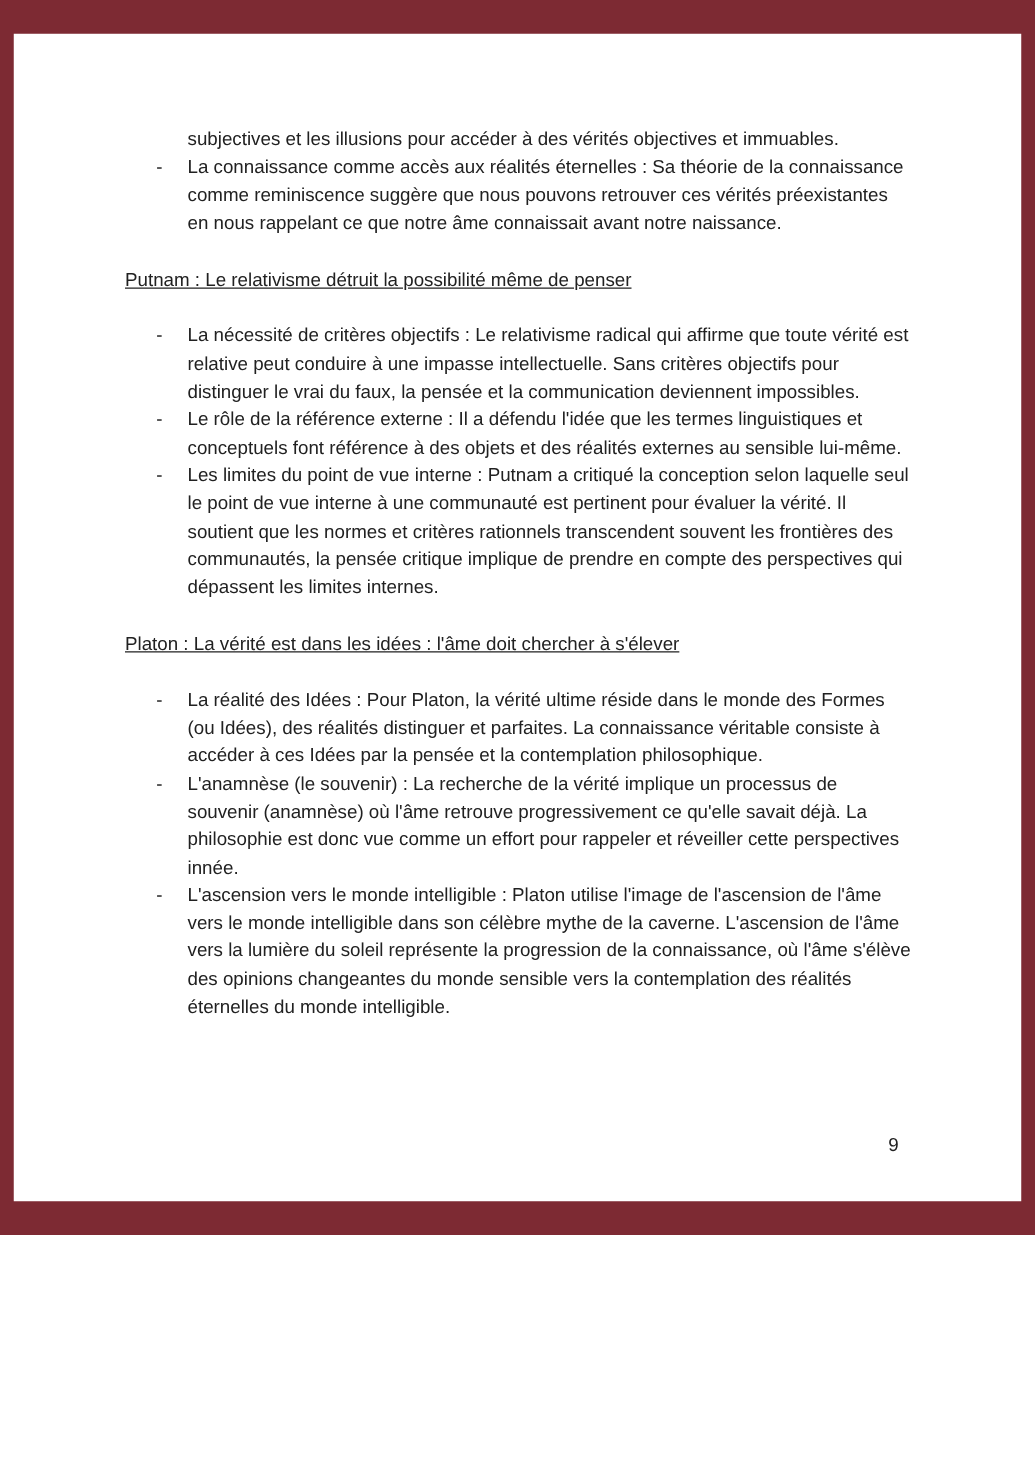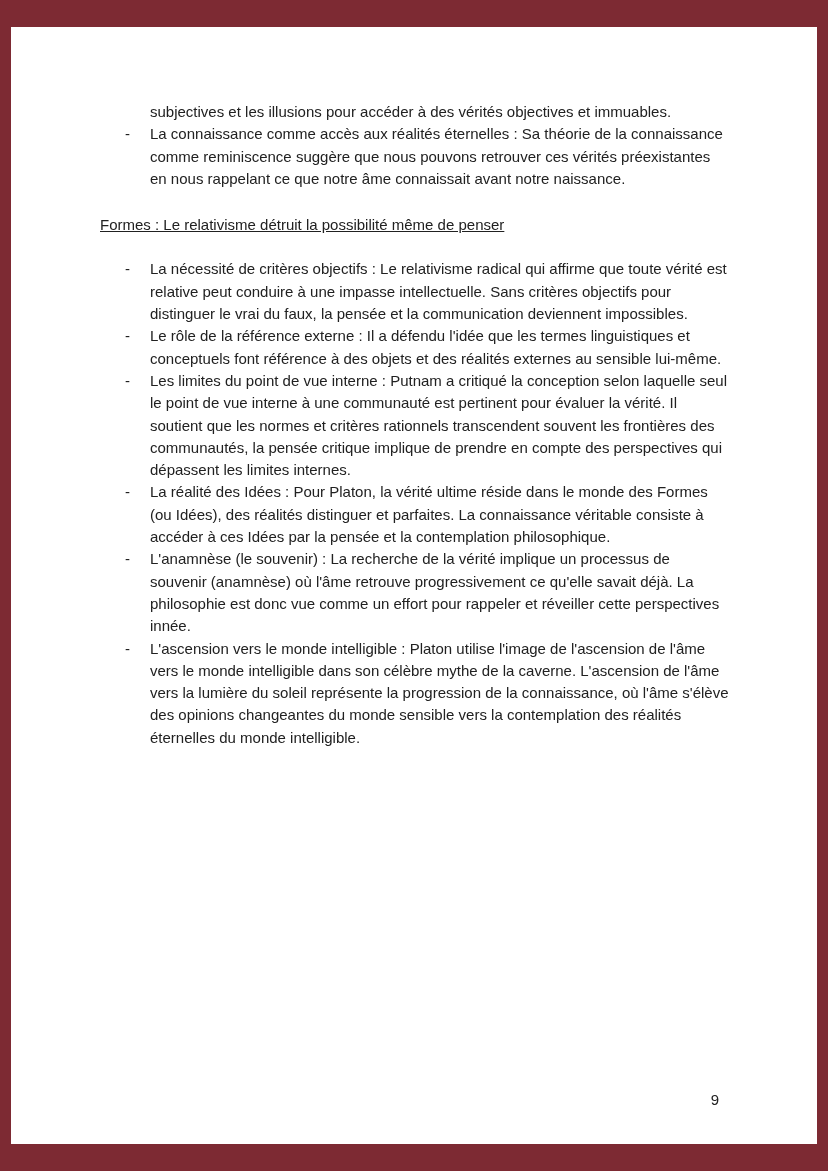--- a/index.html
+++ b/index.html
@@ -3,21 +3,21 @@
 <meta charset="utf-8">
 <style>
   html, body {
     margin: 0;
     padding: 0;
     background: #ffffff;
   }
   .page {
     position: relative;
     width: 828px;
-    height: 1171px;
+    height: 988px;
     box-sizing: border-box;
     background: #ffffff;
     border-style: solid;
     border-color: #7d2a33;
     border-width: 27px 11px 27px 11px;
     font-family: "Liberation Sans", sans-serif;
     color: #212121;
     overflow: hidden;
   }
   .content {
@@ -60,35 +60,36 @@
 <div class="page">
   <div class="content">
 
     <p class="cont-paragraph">subjectives et les illusions pour accéder à des vérités objectives et immuables.</p>
 
     <div class="bullet">
       <span class="marker">-</span>
       <span class="btext">La connaissance comme accès aux réalités éternelles : Sa théorie de la connaissance comme reminiscence suggère que nous pouvons retrouver ces vérités préexistantes en nous rappelant ce que notre âme connaissait avant notre naissance.</span>
     </div>
 
-    <h2 class="heading">Formes : Le relativisme détruit la possibilité même de penser</h2>
+    <h2 class="heading">Putnam : Le relativisme détruit la possibilité même de penser</h2>
 
     <div class="bullet">
       <span class="marker">-</span>
       <span class="btext">La nécessité de critères objectifs : Le relativisme radical qui affirme que toute vérité est relative peut conduire à une impasse intellectuelle. Sans critères objectifs pour distinguer le vrai du faux, la pensée et la communication deviennent impossibles.</span>
     </div>
     <div class="bullet">
       <span class="marker">-</span>
       <span class="btext">Le rôle de la référence externe : Il a défendu l'idée que les termes linguistiques et conceptuels font référence à des objets et des réalités externes au sensible lui-même.</span>
     </div>
     <div class="bullet">
       <span class="marker">-</span>
       <span class="btext">Les limites du point de vue interne : Putnam a critiqué la conception selon laquelle seul le point de vue interne à une communauté est pertinent pour évaluer la vérité. Il soutient que les normes et critères rationnels transcendent souvent les frontières des communautés, la pensée critique implique de prendre en compte des perspectives qui dépassent les limites internes.</span>
     </div>
 
+    <h2 class="heading">Platon : La vérité est dans les idées : l'âme doit chercher à s'élever</h2>
 
     <div class="bullet">
       <span class="marker">-</span>
       <span class="btext">La réalité des Idées : Pour Platon, la vérité ultime réside dans le monde des Formes (ou Idées), des réalités distinguer et parfaites. La connaissance véritable consiste à accéder à ces Idées par la pensée et la contemplation philosophique.</span>
     </div>
     <div class="bullet">
       <span class="marker">-</span>
       <span class="btext">L'anamnèse (le souvenir) : La recherche de la vérité implique un processus de souvenir (anamnèse) où l'âme retrouve progressivement ce qu'elle savait déjà. La philosophie est donc vue comme un effort pour rappeler et réveiller cette perspectives innée.</span>
     </div>
     <div class="bullet">

